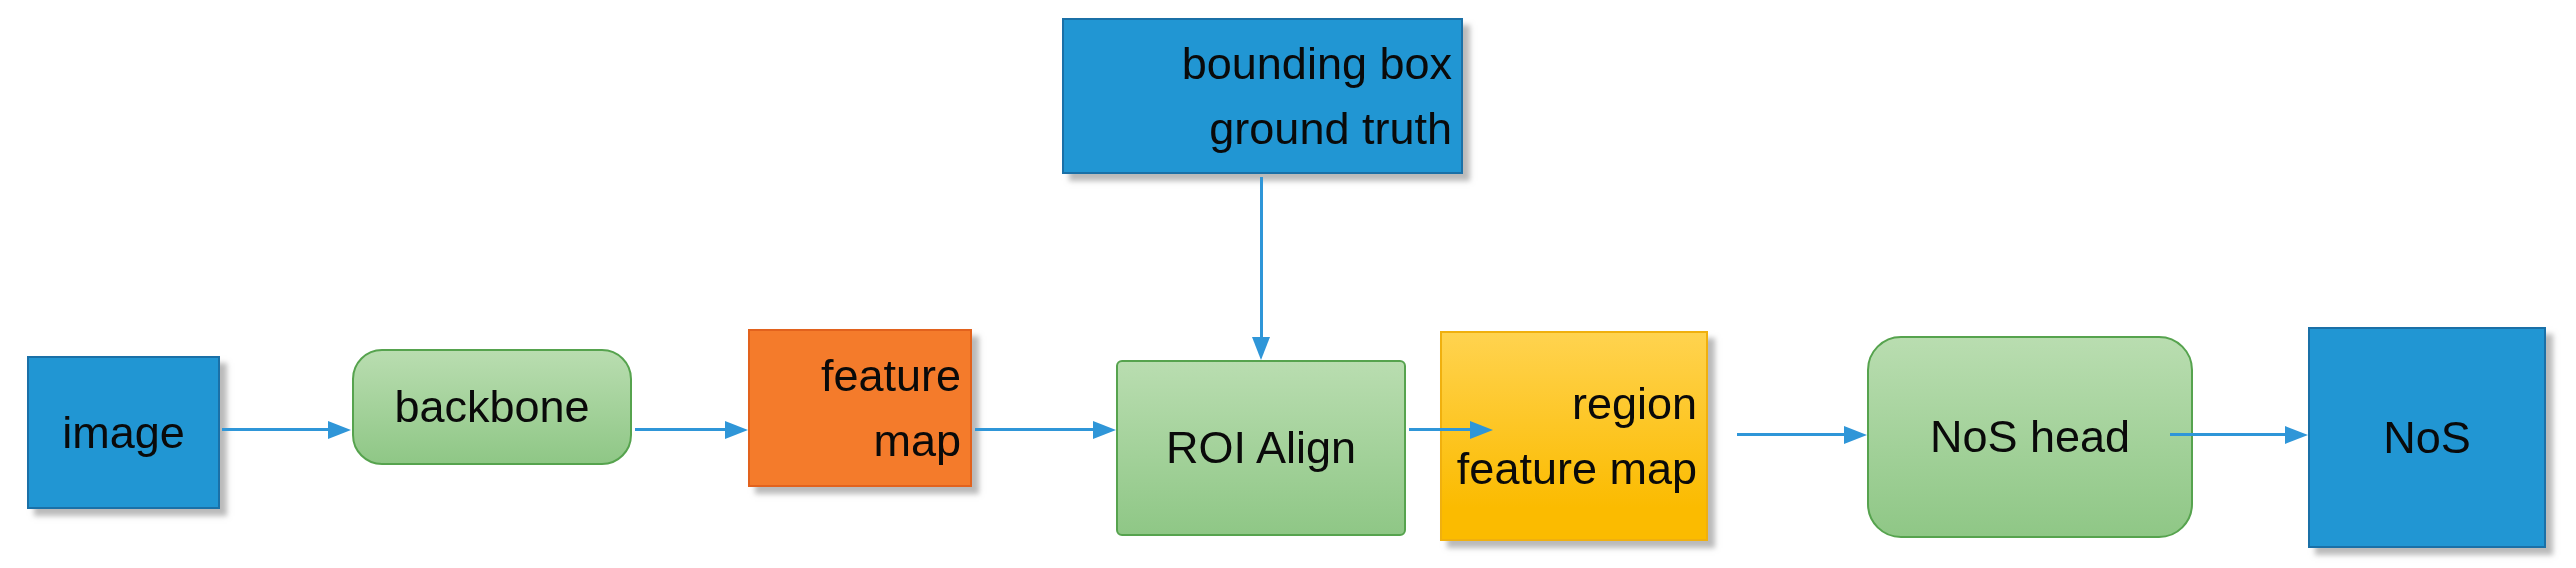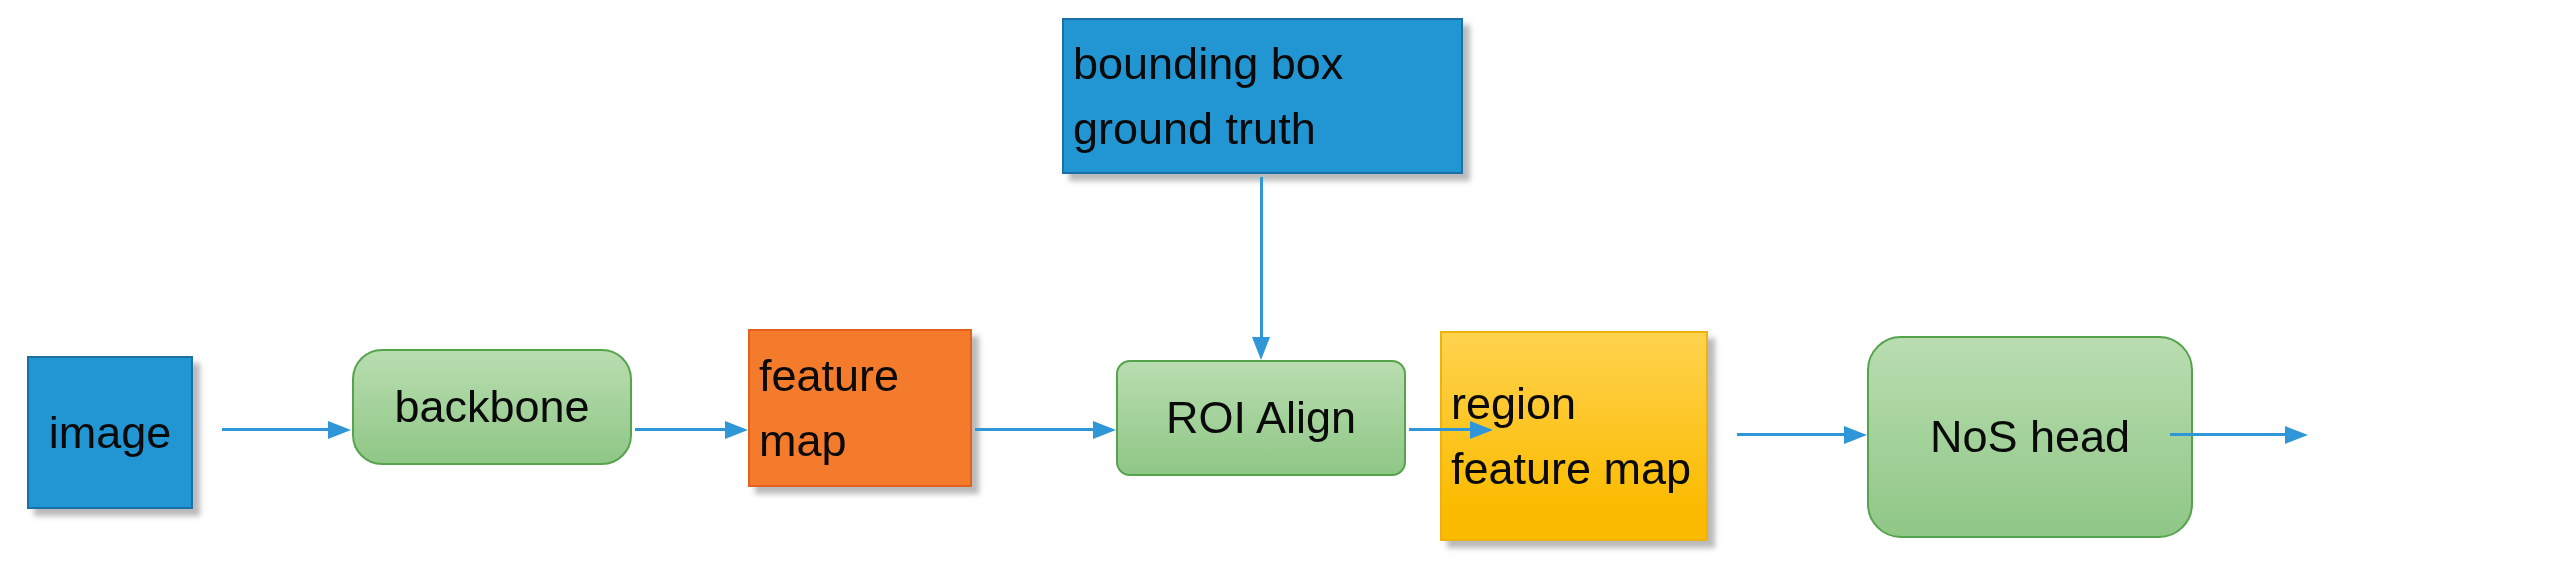--- a/index.html
+++ b/index.html
@@ -20,21 +20,21 @@
   .canvas{
     position:relative;
     width:2576px;height:569px;
     background:#ffffff;
     font-family:"Liberation Sans", sans-serif;
     overflow:hidden;
   }
   .node{
     position:absolute;
     display:flex;align-items:center;justify-content:center;
-    text-align:left;
+    text-align:right;
     font-size:45px;line-height:1.45;color:var(--text,#0a0a0a);
     box-sizing:border-box;
     padding:0 9px;
   }
   .node.blue{
     background:var(--node-blue,#2196d3);
     border:2.7px solid var(--node-blue-border,#1a70a7);
     box-shadow:7.1px 7.1px 5.3px rgba(130,130,130,0.55);
   }
   .node.green{
@@ -70,48 +70,51 @@
     border-left:9px solid transparent;
     border-right:9px solid transparent;
     border-top:23px solid var(--arrow,#2f96d8);
   }
 </style>
 </head>
 <body>
 
 <div class="canvas">
 
-  <div class="node blue" style="left:27px;top:356px;width:166px;height:153px;">
+  <div class="node blue" style="left:27px;top:356px;width:193px;height:153px;">
     <span>image</span>
   </div>
 
   <div class="node green" style="left:352px;top:349px;width:280px;height:116px;border-radius:30px;">
     <span>backbone</span>
   </div>
 
   <div class="node orange" style="left:748px;top:329px;width:224px;height:158px;">
     <span>feature map</span>
   </div>
 
   <div class="node blue" style="left:1062px;top:18px;width:401px;height:156px;">
     <span>bounding box ground truth</span>
   </div>
 
-  <div class="node green" style="left:1116px;top:360px;width:290px;height:116px;border-radius:14px;">
+  <div class="node green" style="left:1116px;top:360px;width:290px;height:176px;border-radius:6px;">
     <span>ROI Align</span>
   </div>
 
   <div class="node yellow" style="left:1440px;top:331px;width:268px;height:210px;">
     <span>region feature map</span>
   </div>
 
   <div class="node green" style="left:1867px;top:336px;width:326px;height:202px;border-radius:34px;">
     <span>NoS head</span>
   </div>
 
+  <div class="node blue" style="left:2308px;top:327px;width:238px;height:221px;">
+    <span>NoS</span>
+  </div>
 
   <div>
     <div class="hline" style="left:222px;top:428px;width:107px;"></div>
     <div class="head-right" style="left:328px;top:421px;"></div>
   </div>
 
   <div>
     <div class="hline" style="left:635px;top:428px;width:90px;"></div>
     <div class="head-right" style="left:725px;top:421px;"></div>
   </div>

